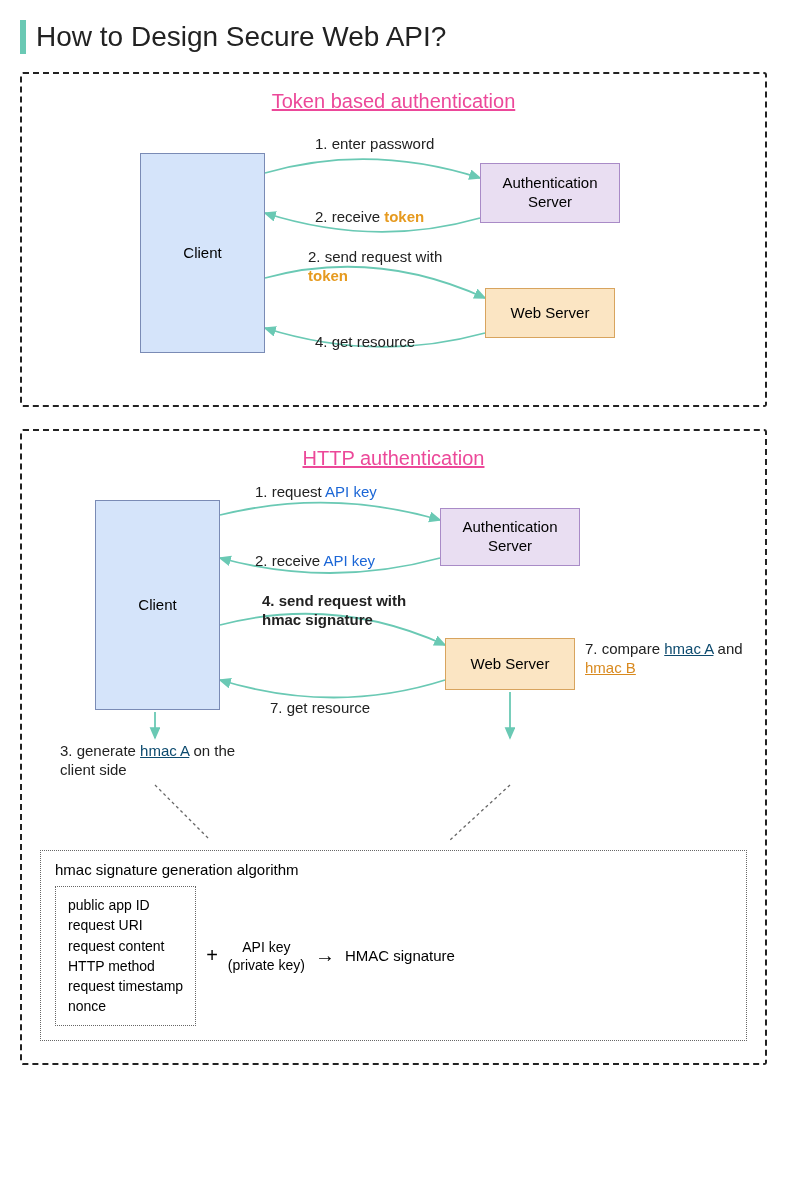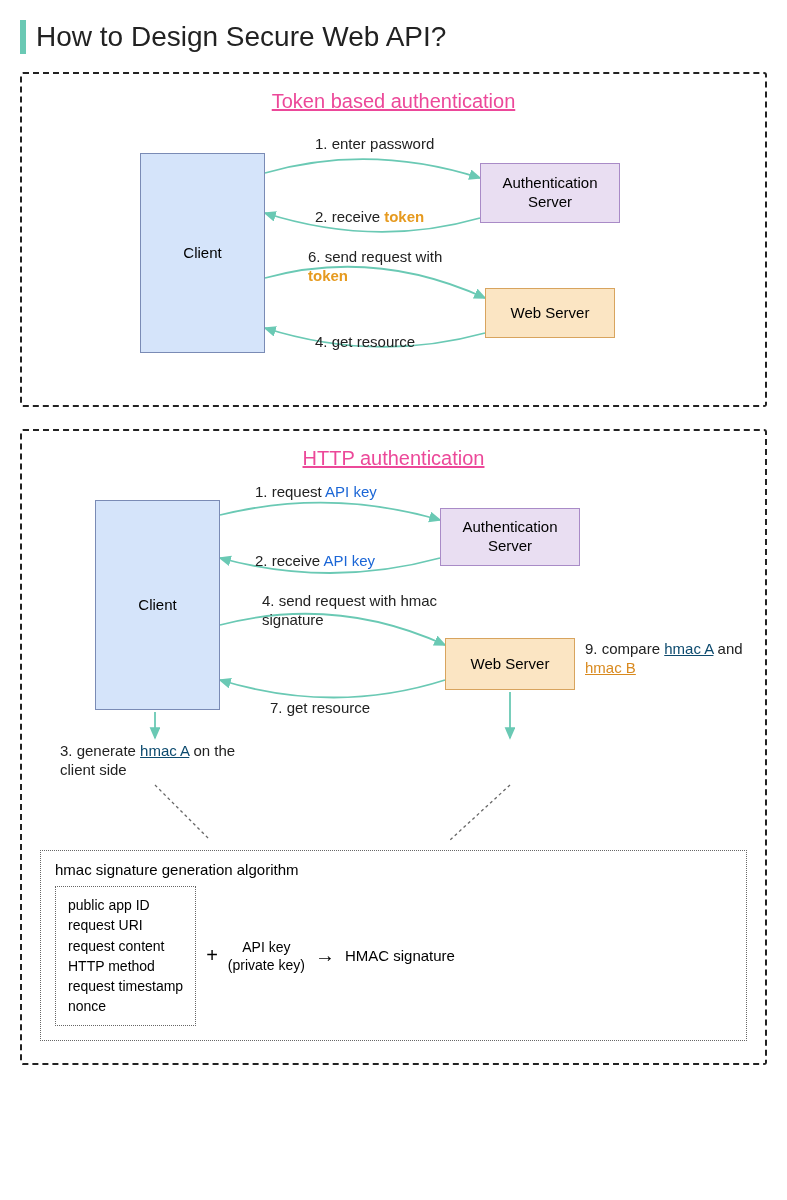--- a/index.html
+++ b/index.html
@@ -133,21 +133,21 @@
     </div>
     <div class="box web-box" style="left:445px; top:165px; width:130px; height:50px;">
       <span>Web Server</span>
     </div>
 
     <div class="lbl" style="left:275px; top:12px;">1. enter password</div>
     <div class="lbl" style="left:275px; top:85px;">
       <span>2. receive </span><span class="tok">token</span>
     </div>
     <div class="lbl" style="left:268px; top:125px; width:170px;">
-      <span>6.  send request with </span><span class="tok">token</span>
+      <span>2.  send request with </span><span class="tok">token</span>
     </div>
     <div class="lbl" style="left:275px; top:210px;">4. get resource</div>
   </div>
 </div>
 
 <div class="panel">
   <div class="panel-title">HTTP authentication</div>
   <div class="diagram" style="height:340px;">
 
     <svg width="740" height="340">
@@ -182,28 +182,28 @@
     <div class="box web-box" style="left:405px; top:158px; width:130px; height:52px;">
       <span>Web Server</span>
     </div>
 
     <div class="lbl" style="left:215px; top:3px;">
       <span>1. request </span><span class="apikey">API key</span>
     </div>
     <div class="lbl" style="left:215px; top:72px;">
       <span>2. receive </span><span class="apikey">API key</span>
     </div>
-    <div class="lbl" style="left:222px; top:112px; width:185px;">4. send request with hmac signature</div>
+    <div class="lbl" style="left:222px; top:112px; width:185px;font-weight:bold;">4. send request with hmac signature</div>
     <div class="lbl" style="left:230px; top:202px;margin-top:17px;">7. get resource</div>
 
     <div class="lbl" style="left:20px; top:262px; width:195px;">
       <span>3. generate </span><span class="hmacA">hmac A</span><span> on the client side</span>
     </div>
     <div class="lbl" style="left:545px; top:160px; width:165px;">
-      <span>9. compare </span><span class="hmacA">hmac A</span><span> and </span><span class="hmacB">hmac B</span>
+      <span>7. compare </span><span class="hmacA">hmac A</span><span> and </span><span class="hmacB">hmac B</span>
     </div>
   </div>
 
   <div class="algo-box" style="margin-top:30px;">
     <div class="algo-title">hmac signature generation algorithm</div>
     <div class="algo-row">
       <div class="algo-inputs">
         <div>public app ID</div>
         <div>request URI</div>
         <div>request content</div>

